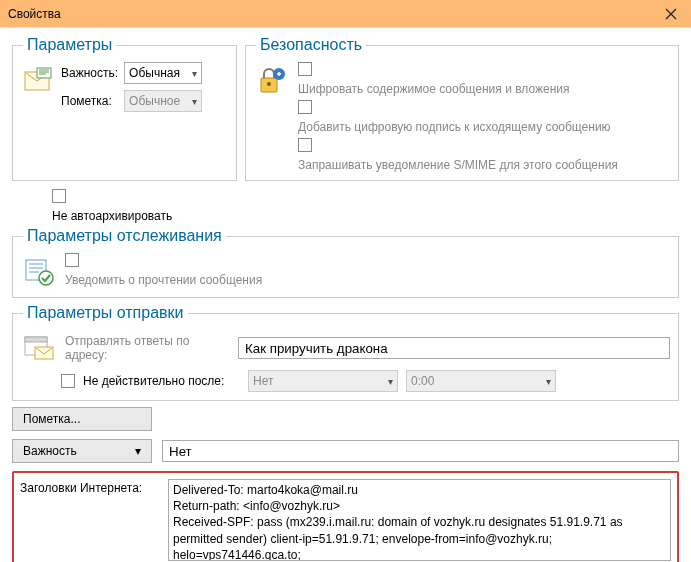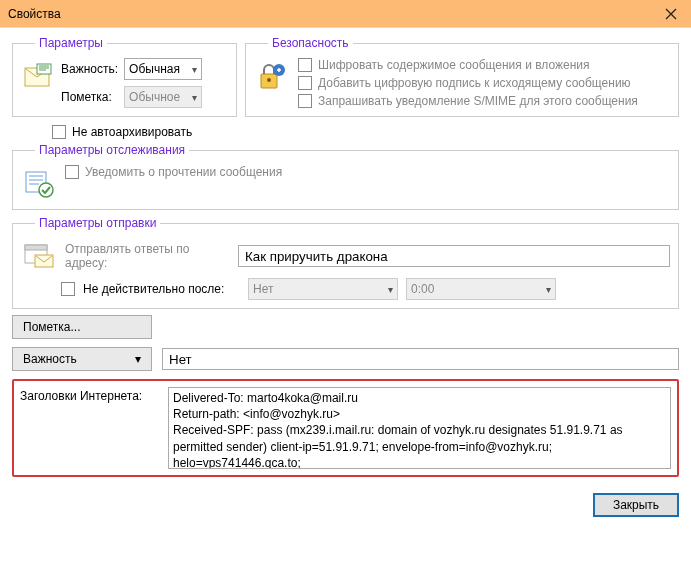--- a/index.html
+++ b/index.html
@@ -34,42 +34,42 @@
     cursor: default;
   }
   .content { padding: 8px 12px 10px 12px; }
   fieldset {
     border: 1px solid #ccc;
     margin: 0 0 6px 0;
     padding: 8px 8px 8px 8px;
     position: relative;
   }
   fieldset > legend {
-    font-size: 12px;
-    color: #6d28d9;
+    font-size: 16px;
+    color: #0369a1;
     padding: 0 4px;
-    margin-left: 14px;
+    margin-left: 2px;
   }
   .row1 { display: flex; gap: 8px; }
   .row1 fieldset:first-child { flex: 0 0 225px; }
   .row1 fieldset:last-child { flex: 1; }
   .icon-box { display:flex; gap:4px; }
   .param-icon {
     width: 36px; height: 36px;
     display:flex; align-items:center; justify-content:center;
   }
   .param-grid { display:grid; grid-template-columns: auto 1fr; gap:6px 6px; align-items:center;}
   .select {
     display:flex; align-items:center; justify-content:space-between;
     border:1px solid #aaa; background:#fff; height:22px; padding:0 4px;
     min-width: 78px;
   }
   .select.disabled { background:#eee; color:#888; border-color:#ccc;}
   .select .chev { font-size:10px; color:#555; }
-  .checkbox-row { display:flex; align-items:flex-start; gap:6px; margin-top:6px; }
+  .checkbox-row { display:flex; align-items:flex-start; gap:6px; margin-top:6px;flex-direction:column; }
   .cb {
     width:14px; height:14px; border:1px solid #888; background:#fff; display:inline-block;
   }
   .sec-icon { width:36px; height:36px; display:flex; align-items:center; justify-content:center;}
   .sec-rows { display:flex; flex-direction:column; gap:4px;}
   .sec-rows .checkbox-row { margin-top:0; }
   .track-icon { width:36px; height:36px; display:flex; align-items:center; justify-content:center;}
   .disabled-text { color:#888; }
   .send-icon { width:36px; height:36px; display:flex; align-items:center; justify-content:center;}
   .input-text {

